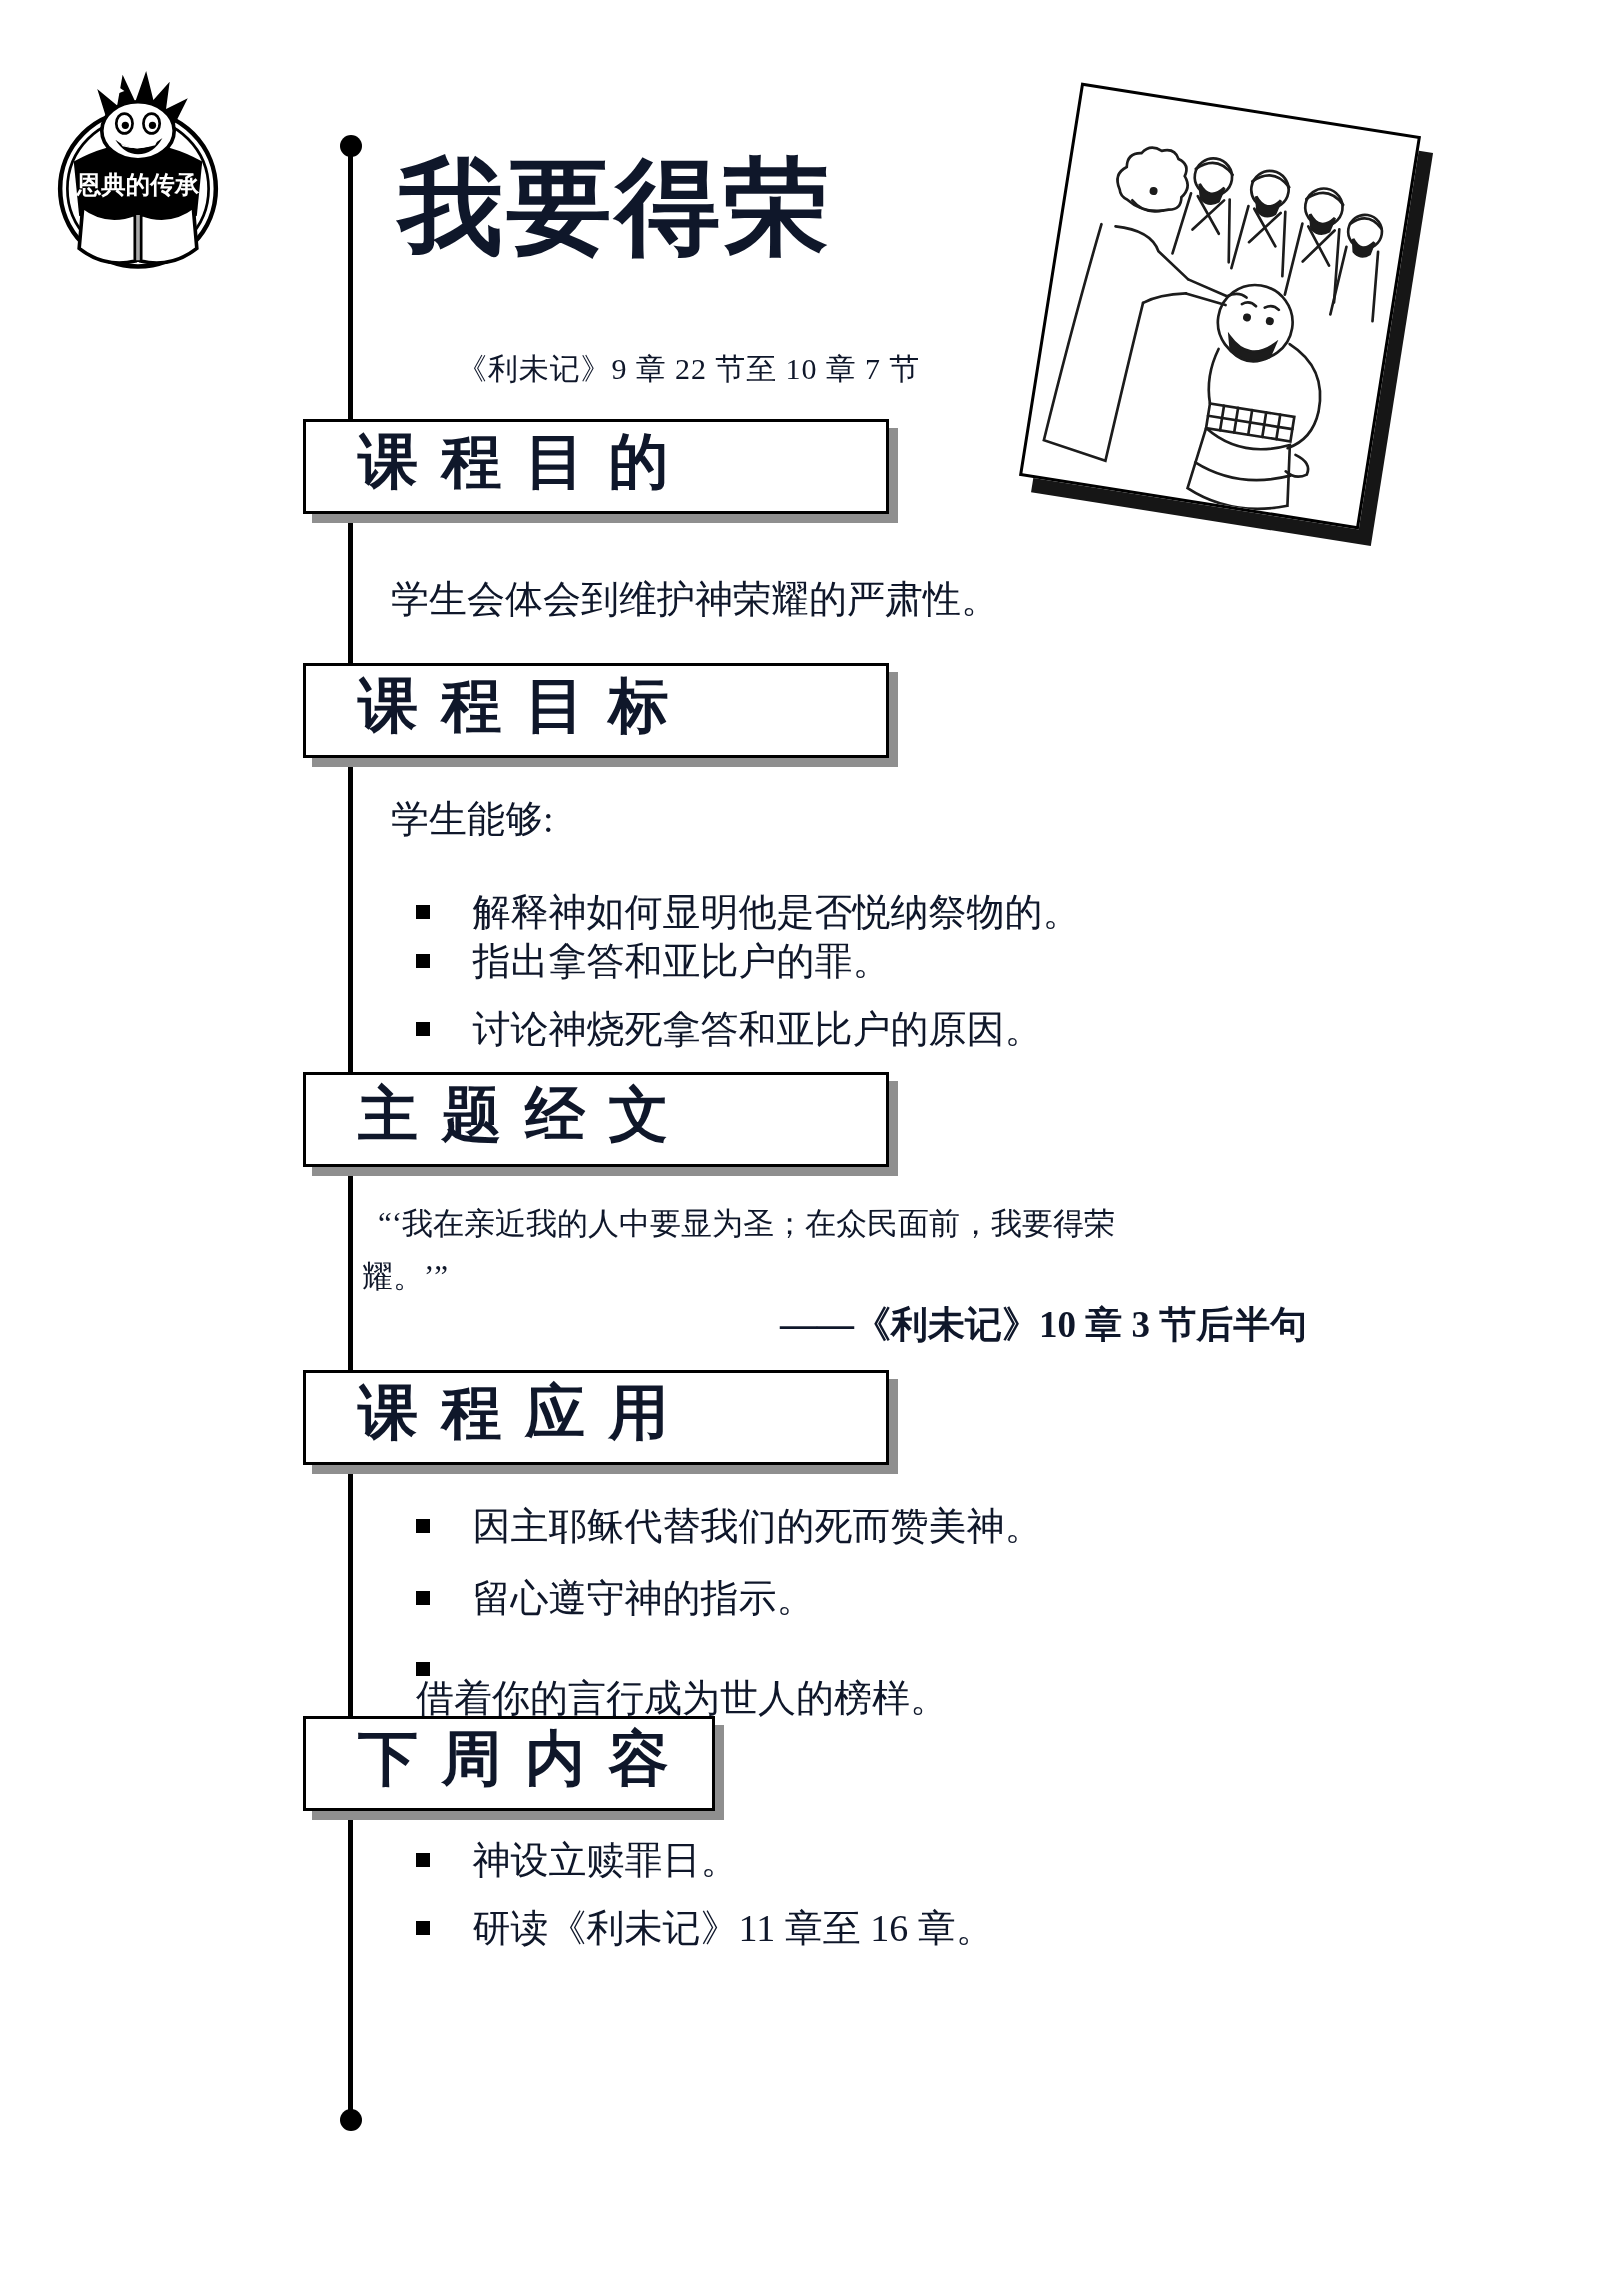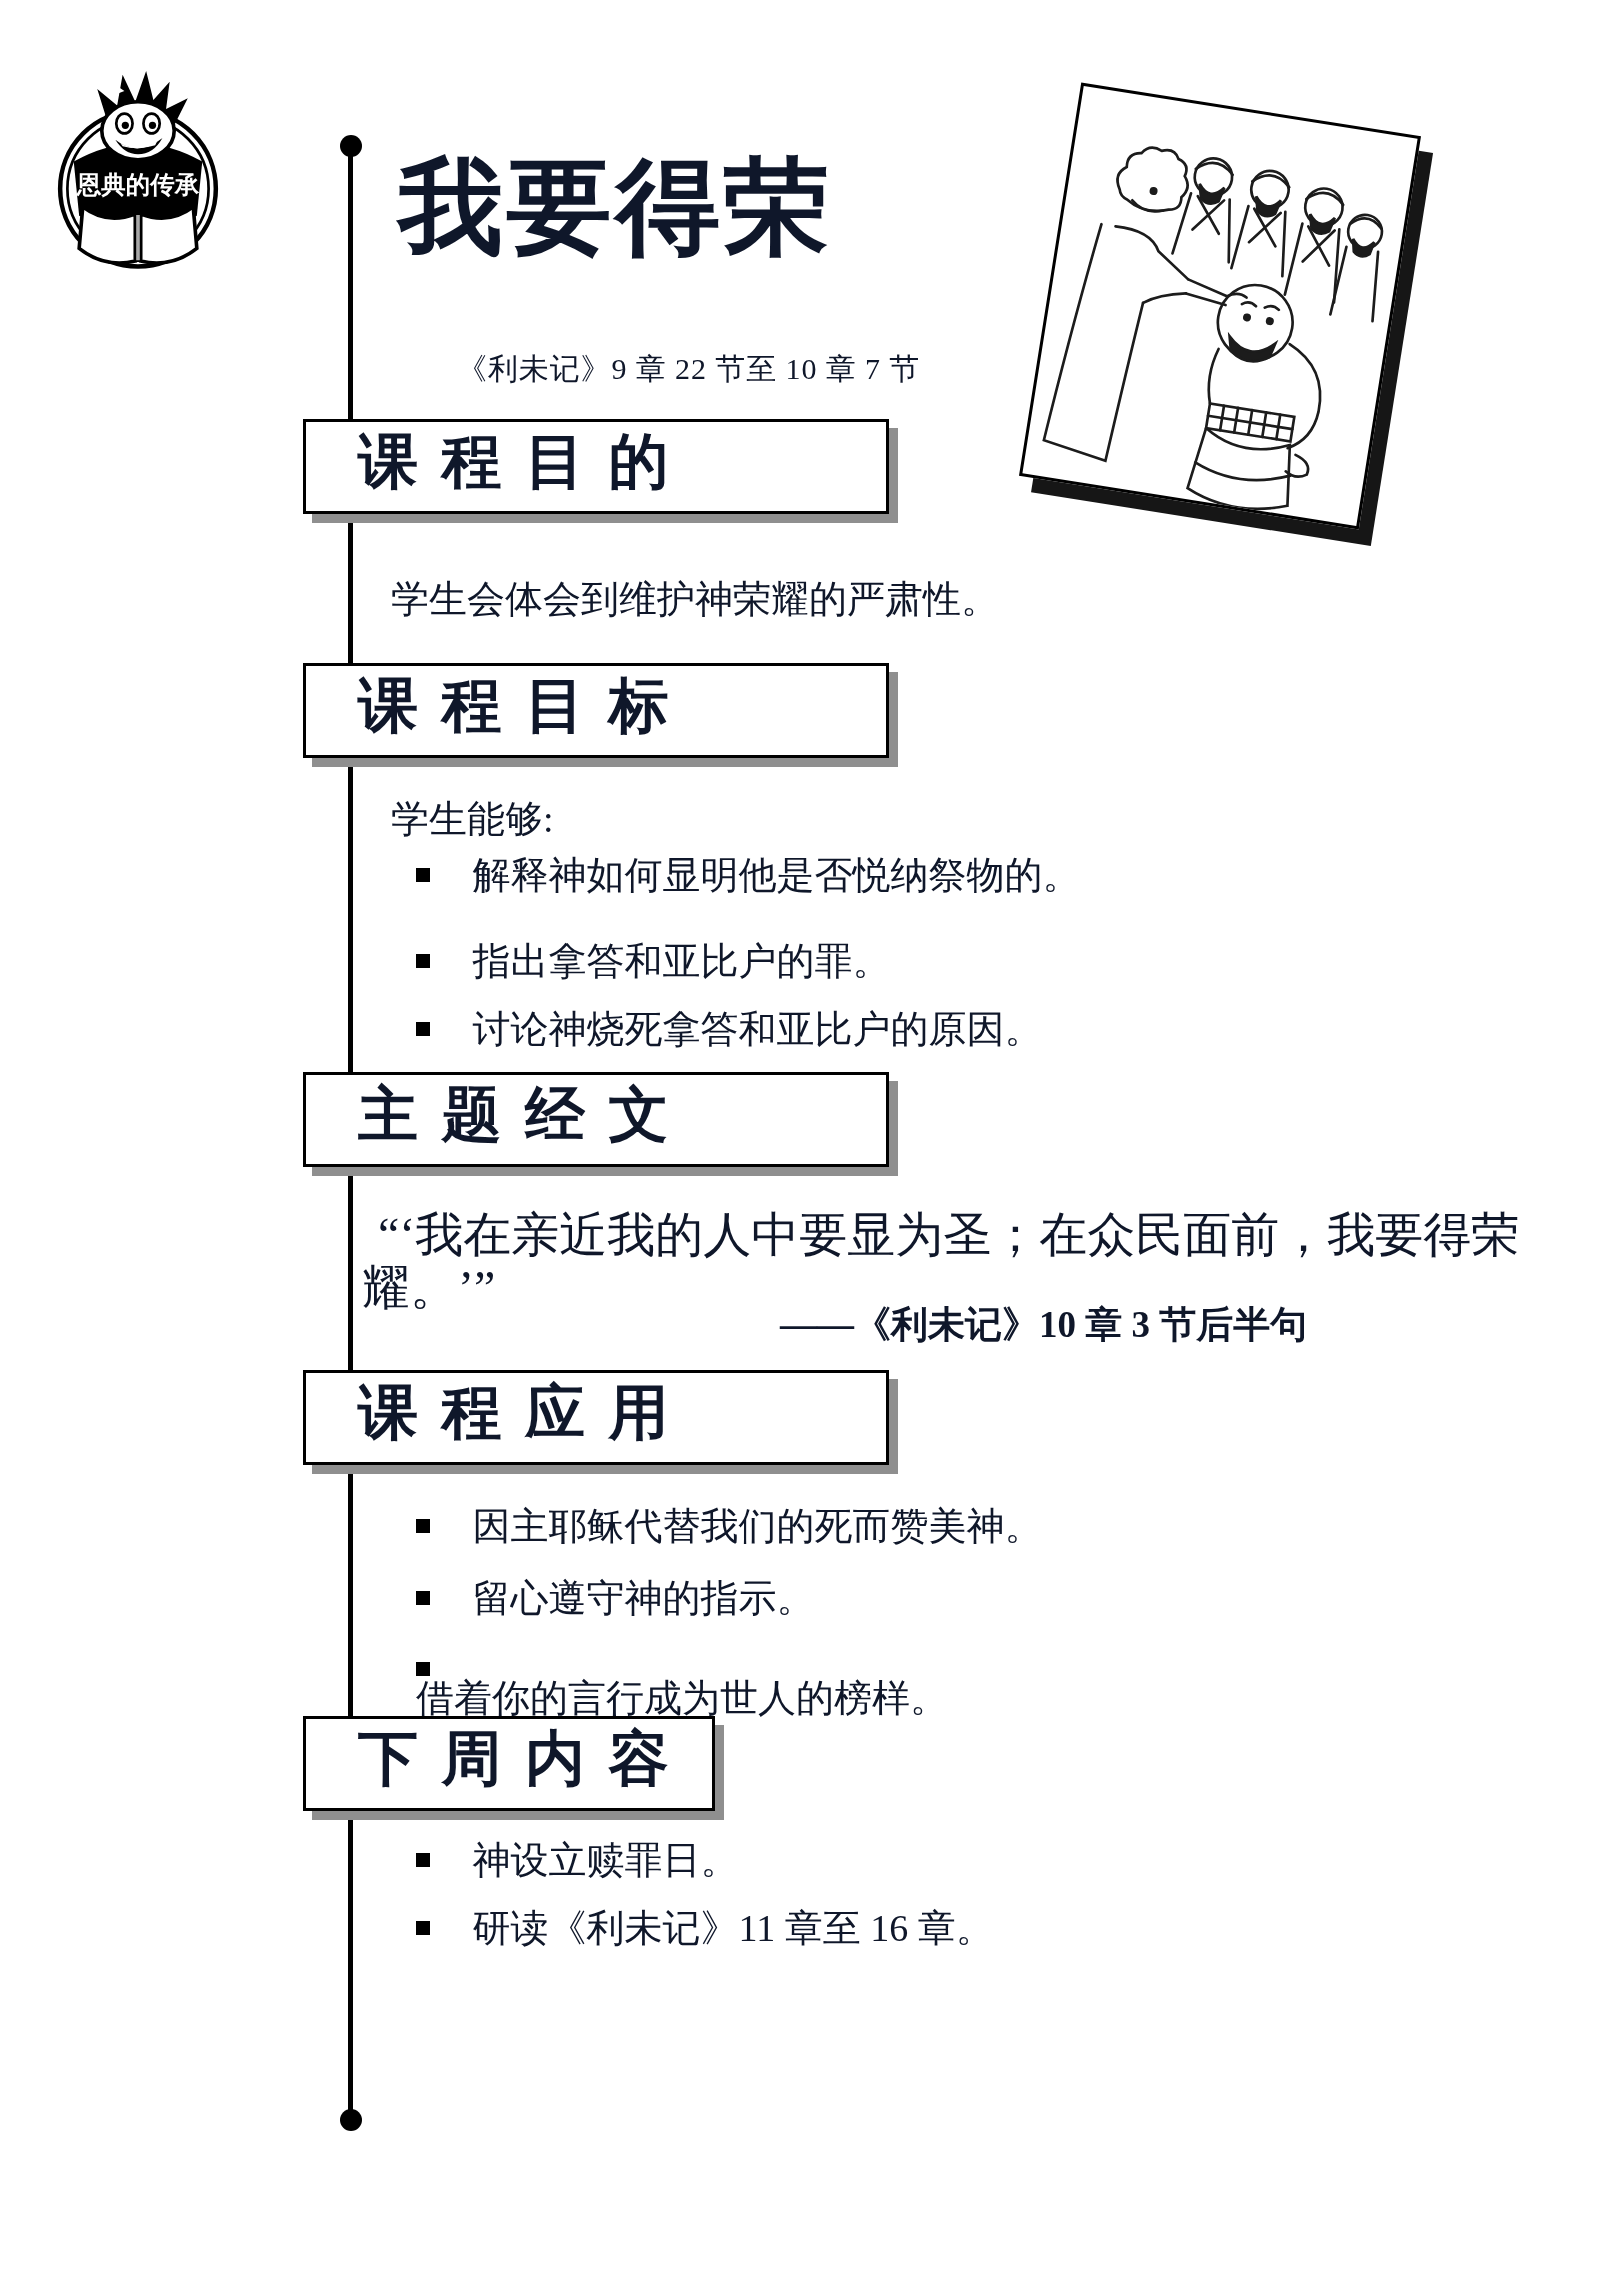--- a/index.html
+++ b/index.html
@@ -54,21 +54,21 @@
   .bullet-row{
     position:absolute;display:flex;align-items:flex-start;z-index:2;
   }
   .bullet-square{
     width:13.6px;height:13.6px;background:#000;flex:0 0 auto;
     margin-top:15.4px;margin-right:43px;
   }
   .bullet-text{font-size:38px;line-height:1.2;white-space:nowrap;
     font-family:"Liberation Serif","DejaVu Serif",serif;}
 
-  .quote-line{position:absolute;font-size:48px;white-space:nowrap;z-index:2;}
+  .quote-line{position:absolute;font-size:31px;white-space:nowrap;z-index:2;}
   .quote-attribution{
     position:absolute;left:780px;top:1300px;
     font-size:37px;font-weight:bold;white-space:nowrap;z-index:2;
   }
 
   
   .logo{position:absolute;left:52px;top:71px;width:172px;height:199px;z-index:2;}
 
   
   .illustration-card{
@@ -183,21 +183,21 @@
   <div class="section-box" id="box-purpose">
     <div class="section-heading">课程目的</div>
   </div>
   <div class="body-text" style="left:391px;top:574px;">学生会体会到维护神荣耀的严肃性。</div>
 
   <div class="section-box" id="box-goals">
     <div class="section-heading">课程目标</div>
   </div>
   <div class="body-text" style="left:391px;top:794px;">学生能够:</div>
 
-  <div class="bullet-row" style="left:416px;top:853px;">
+  <div class="bullet-row" style="left:416px;top:890px;">
     <span class="bullet-square"></span>
     <span class="bullet-text">解释神如何显明他是否悦纳祭物的。</span>
   </div>
   <div class="bullet-row" style="left:416px;top:939px;">
     <span class="bullet-square"></span>
     <span class="bullet-text">指出拿答和亚比户的罪。</span>
   </div>
   <div class="bullet-row" style="left:416px;top:1007px;">
     <span class="bullet-square"></span>
     <span class="bullet-text">讨论神烧死拿答和亚比户的原因。</span>

